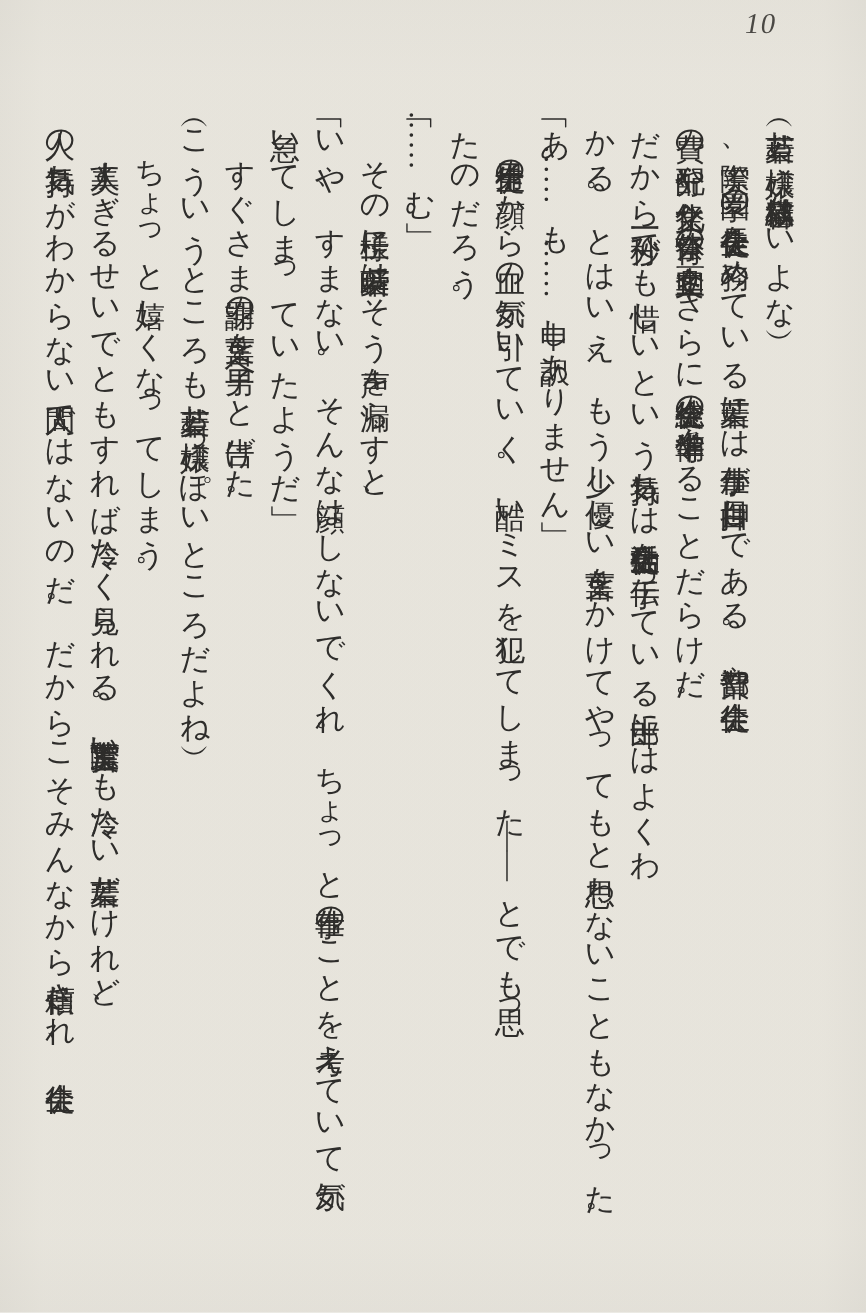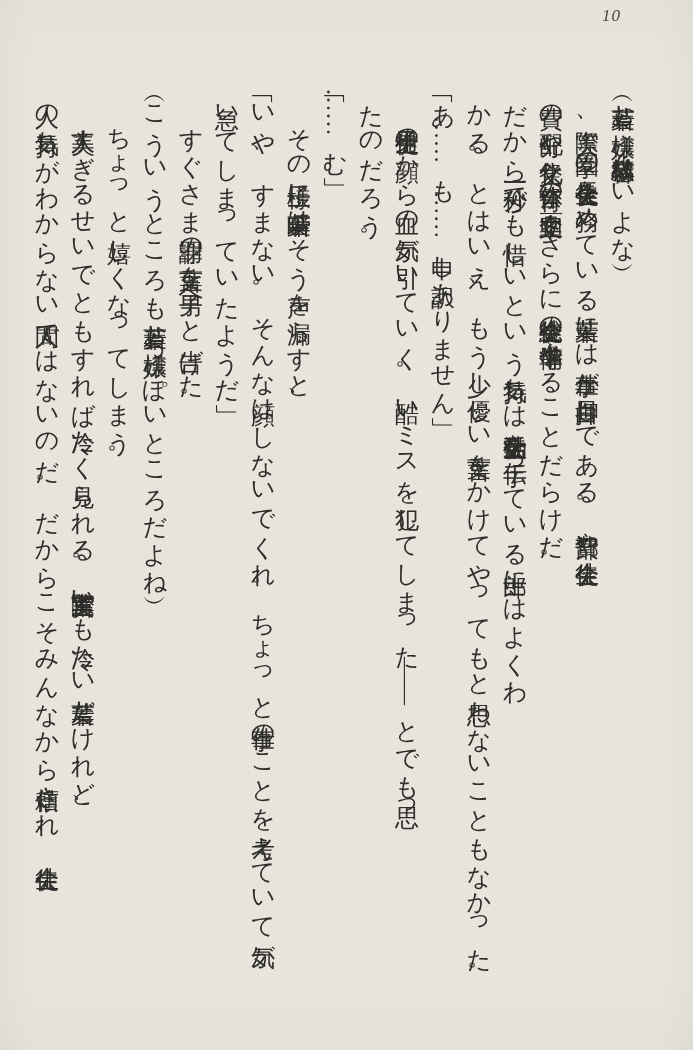--- a/index.html
+++ b/index.html
@@ -17,21 +17,21 @@
       linear-gradient(180deg, #f4f3f0 0%, #f7f6f3 6%, #f7f6f3 94%, #f3f2ef 100%),
       linear-gradient(90deg, #f2f1ee 0%, #f7f6f3 5%, #f7f6f3 95%, #f2f1ee 100%);
     background-blend-mode: multiply;
     font-family: "Liberation Serif", "DejaVu Serif", serif;
   }
 
   .page-number {
     position: absolute;
     top: 6px;
     right: 72px;
-    font-size: 17px;
+    font-size: 23px;
     font-style: italic;
     color: #4a4844;
     letter-spacing: 1px;
   }
 
   .text-block {
     position: absolute;
     top: 88px;
     right: 52px;
     height: 952px;

